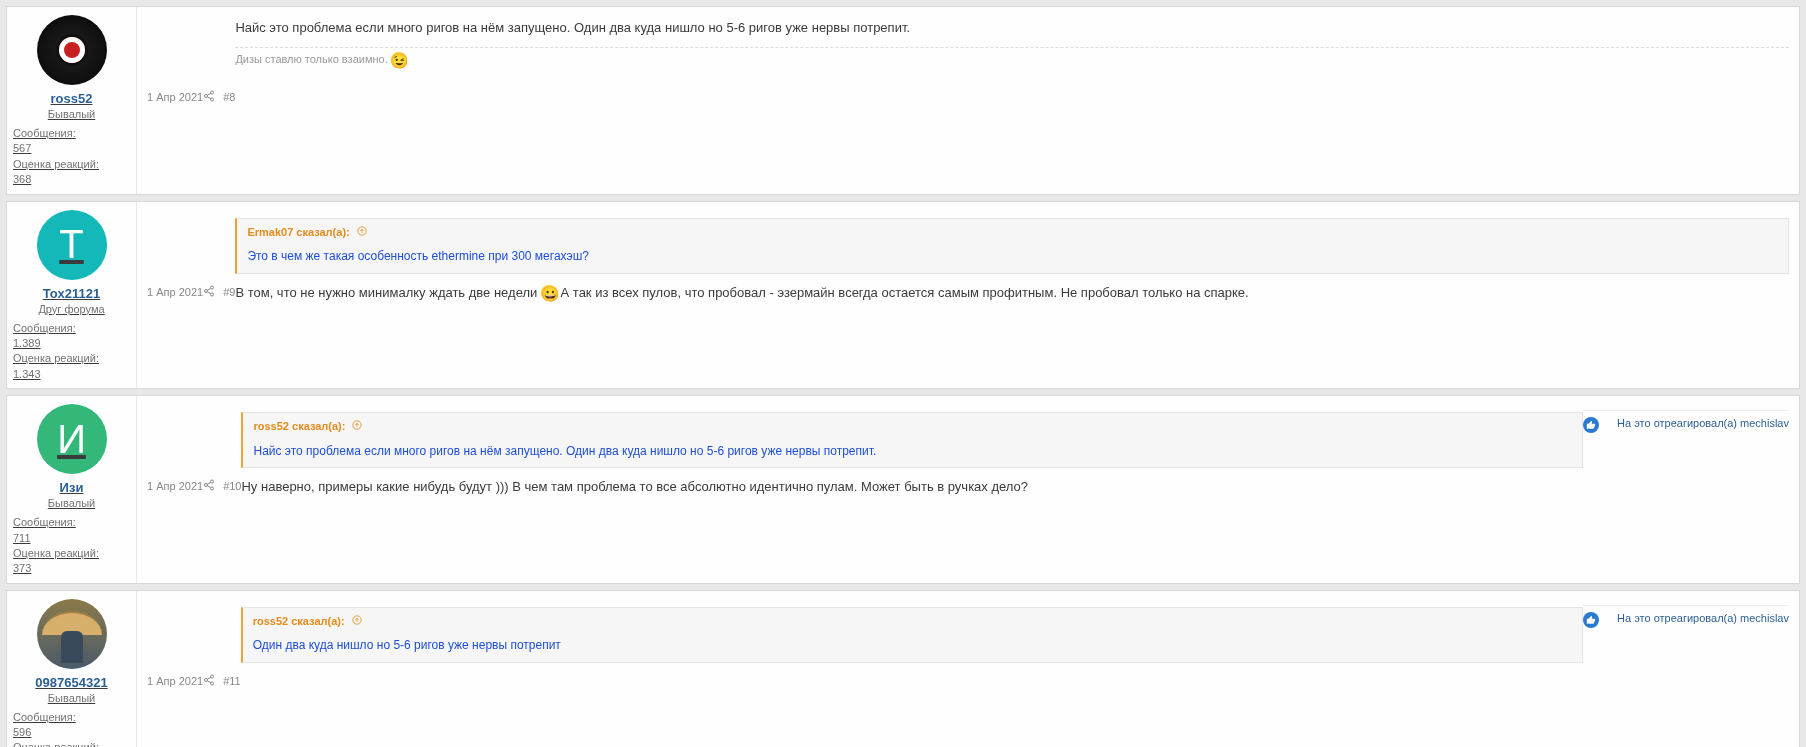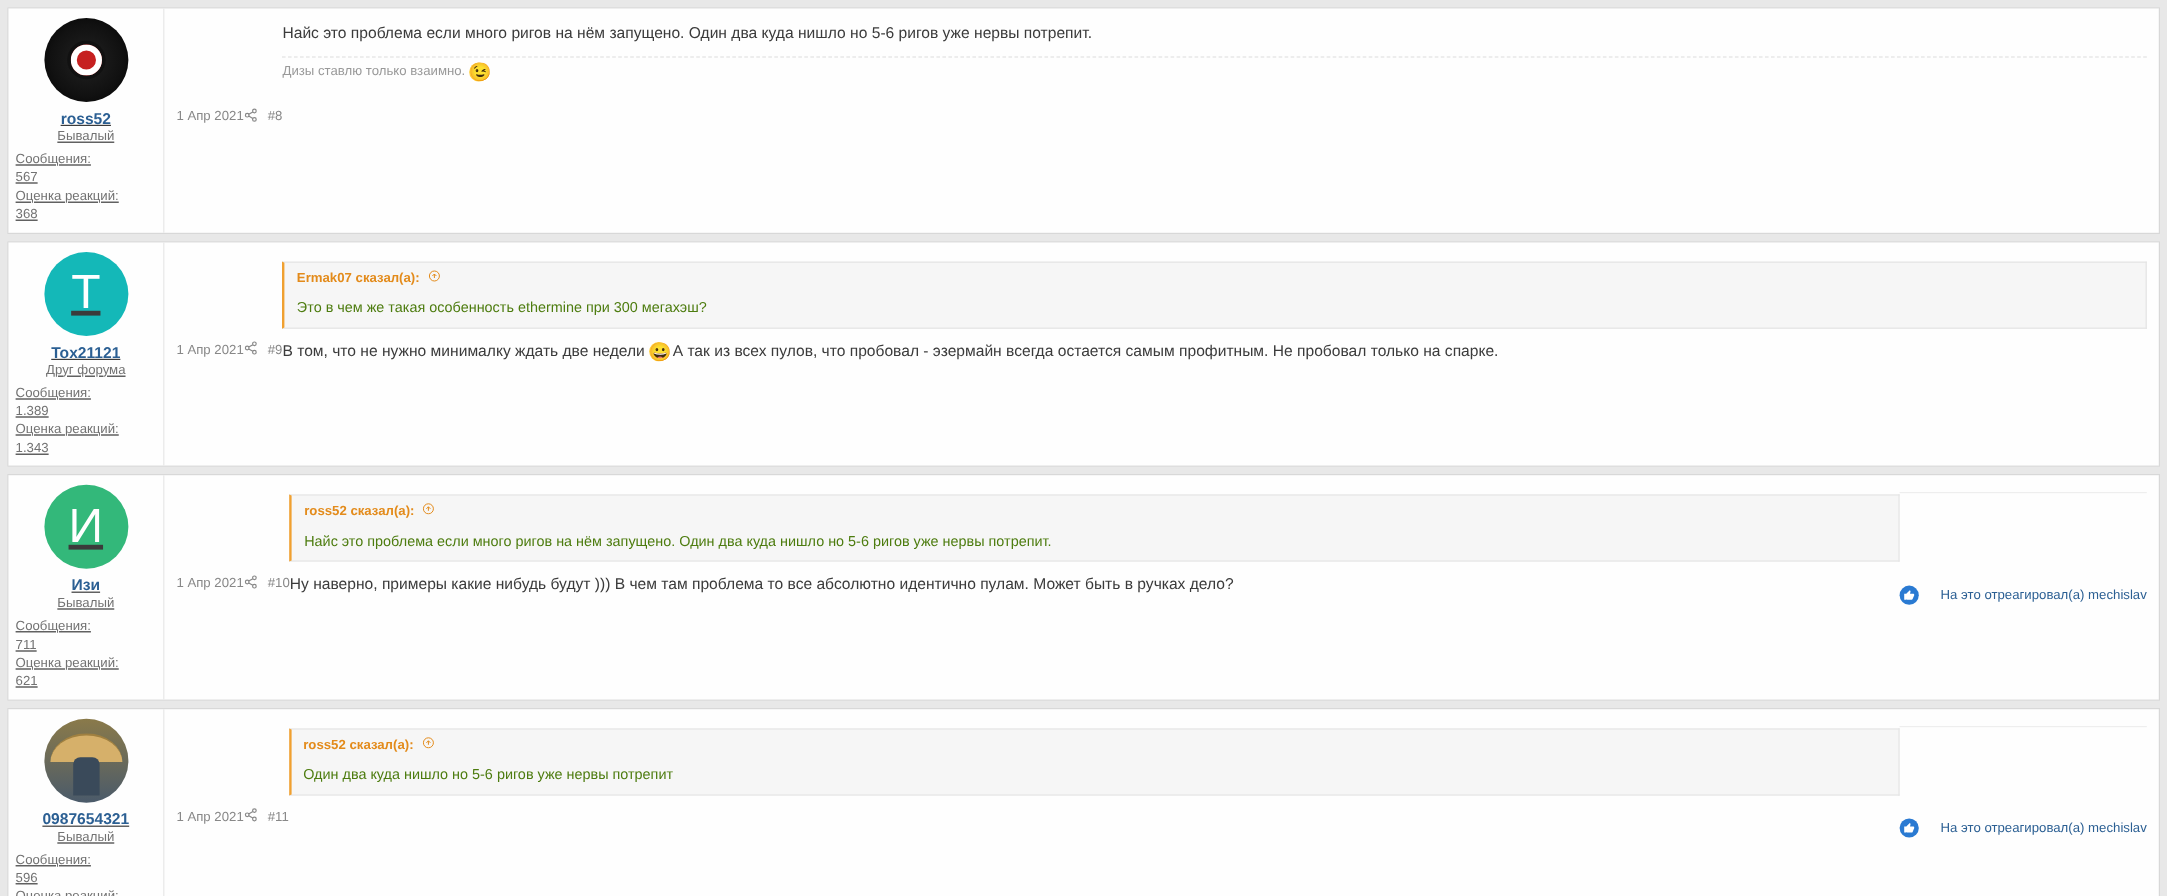--- a/index.html
+++ b/index.html
@@ -97,41 +97,40 @@
   }
   .quote-attr {
     padding: 6px 10px 4px 10px;
     color: #e38b1b;
     font-weight: bold;
     font-size: 11px;
   }
   .quote-attr .expand-icon { margin-left: 4px; }
   .quote-text {
     padding: 4px 10px 8px 10px;
-    color: #4d7c0f;
+    color: #1d4ed8;
   }
   .emoji {
     display: inline-block;
     width: 16px;
     height: 16px;
     vertical-align: middle;
     border-radius: 50%;
     background: #ffcc33;
     position: relative;
   }
   .emoji.wink::before { content: "😉"; position: absolute; top: -2px; left: 0; font-size: 15px; }
   .emoji.grin::before { content: "😀"; position: absolute; top: -2px; left: 0; font-size: 15px; }
   .reactions {
     border-top: 1px solid #eee;
     margin-top: 8px;
     padding-top: 6px;
     font-size: 11px;
     color: #2b5f93;
     display: flex;
-    align-items: center;
     gap: 18px;
   }
   .react-badge {
     width: 16px; height: 16px; border-radius: 50%;
     background: #2a7ad2; color: #fff;
     display: inline-flex; align-items: center; justify-content: center;
     font-size: 10px;
   }
   .avatar-ross {
     background: radial-gradient(circle at 50% 50%, #222 0%, #111 60%, #000 100%);
@@ -261,21 +260,21 @@
         </div>
         <a class="username">Изи</a>
         <div class="user-title">Бывалый</div>
         <div class="user-stats">
           <div class="user-stat-row">
             <span>Сообщения:</span>
             <span>711</span>
           </div>
           <div class="user-stat-row">
             <span>Оценка реакций:</span>
-            <span>621</span>
+            <span>373</span>
           </div>
         </div>
       </div>
       <div class="post-body">
         <div class="post-header">
           <a>1 Апр 2021</a>
           <div class="post-header-right">
             <span style="cursor: pointer;"><svg width="12" height="12" viewBox="0 0 24 24" fill="none" stroke="#888" stroke-width="2">
                 <circle cx="18" cy="5" r="3"></circle>
                 <circle cx="6" cy="12" r="3"></circle>

